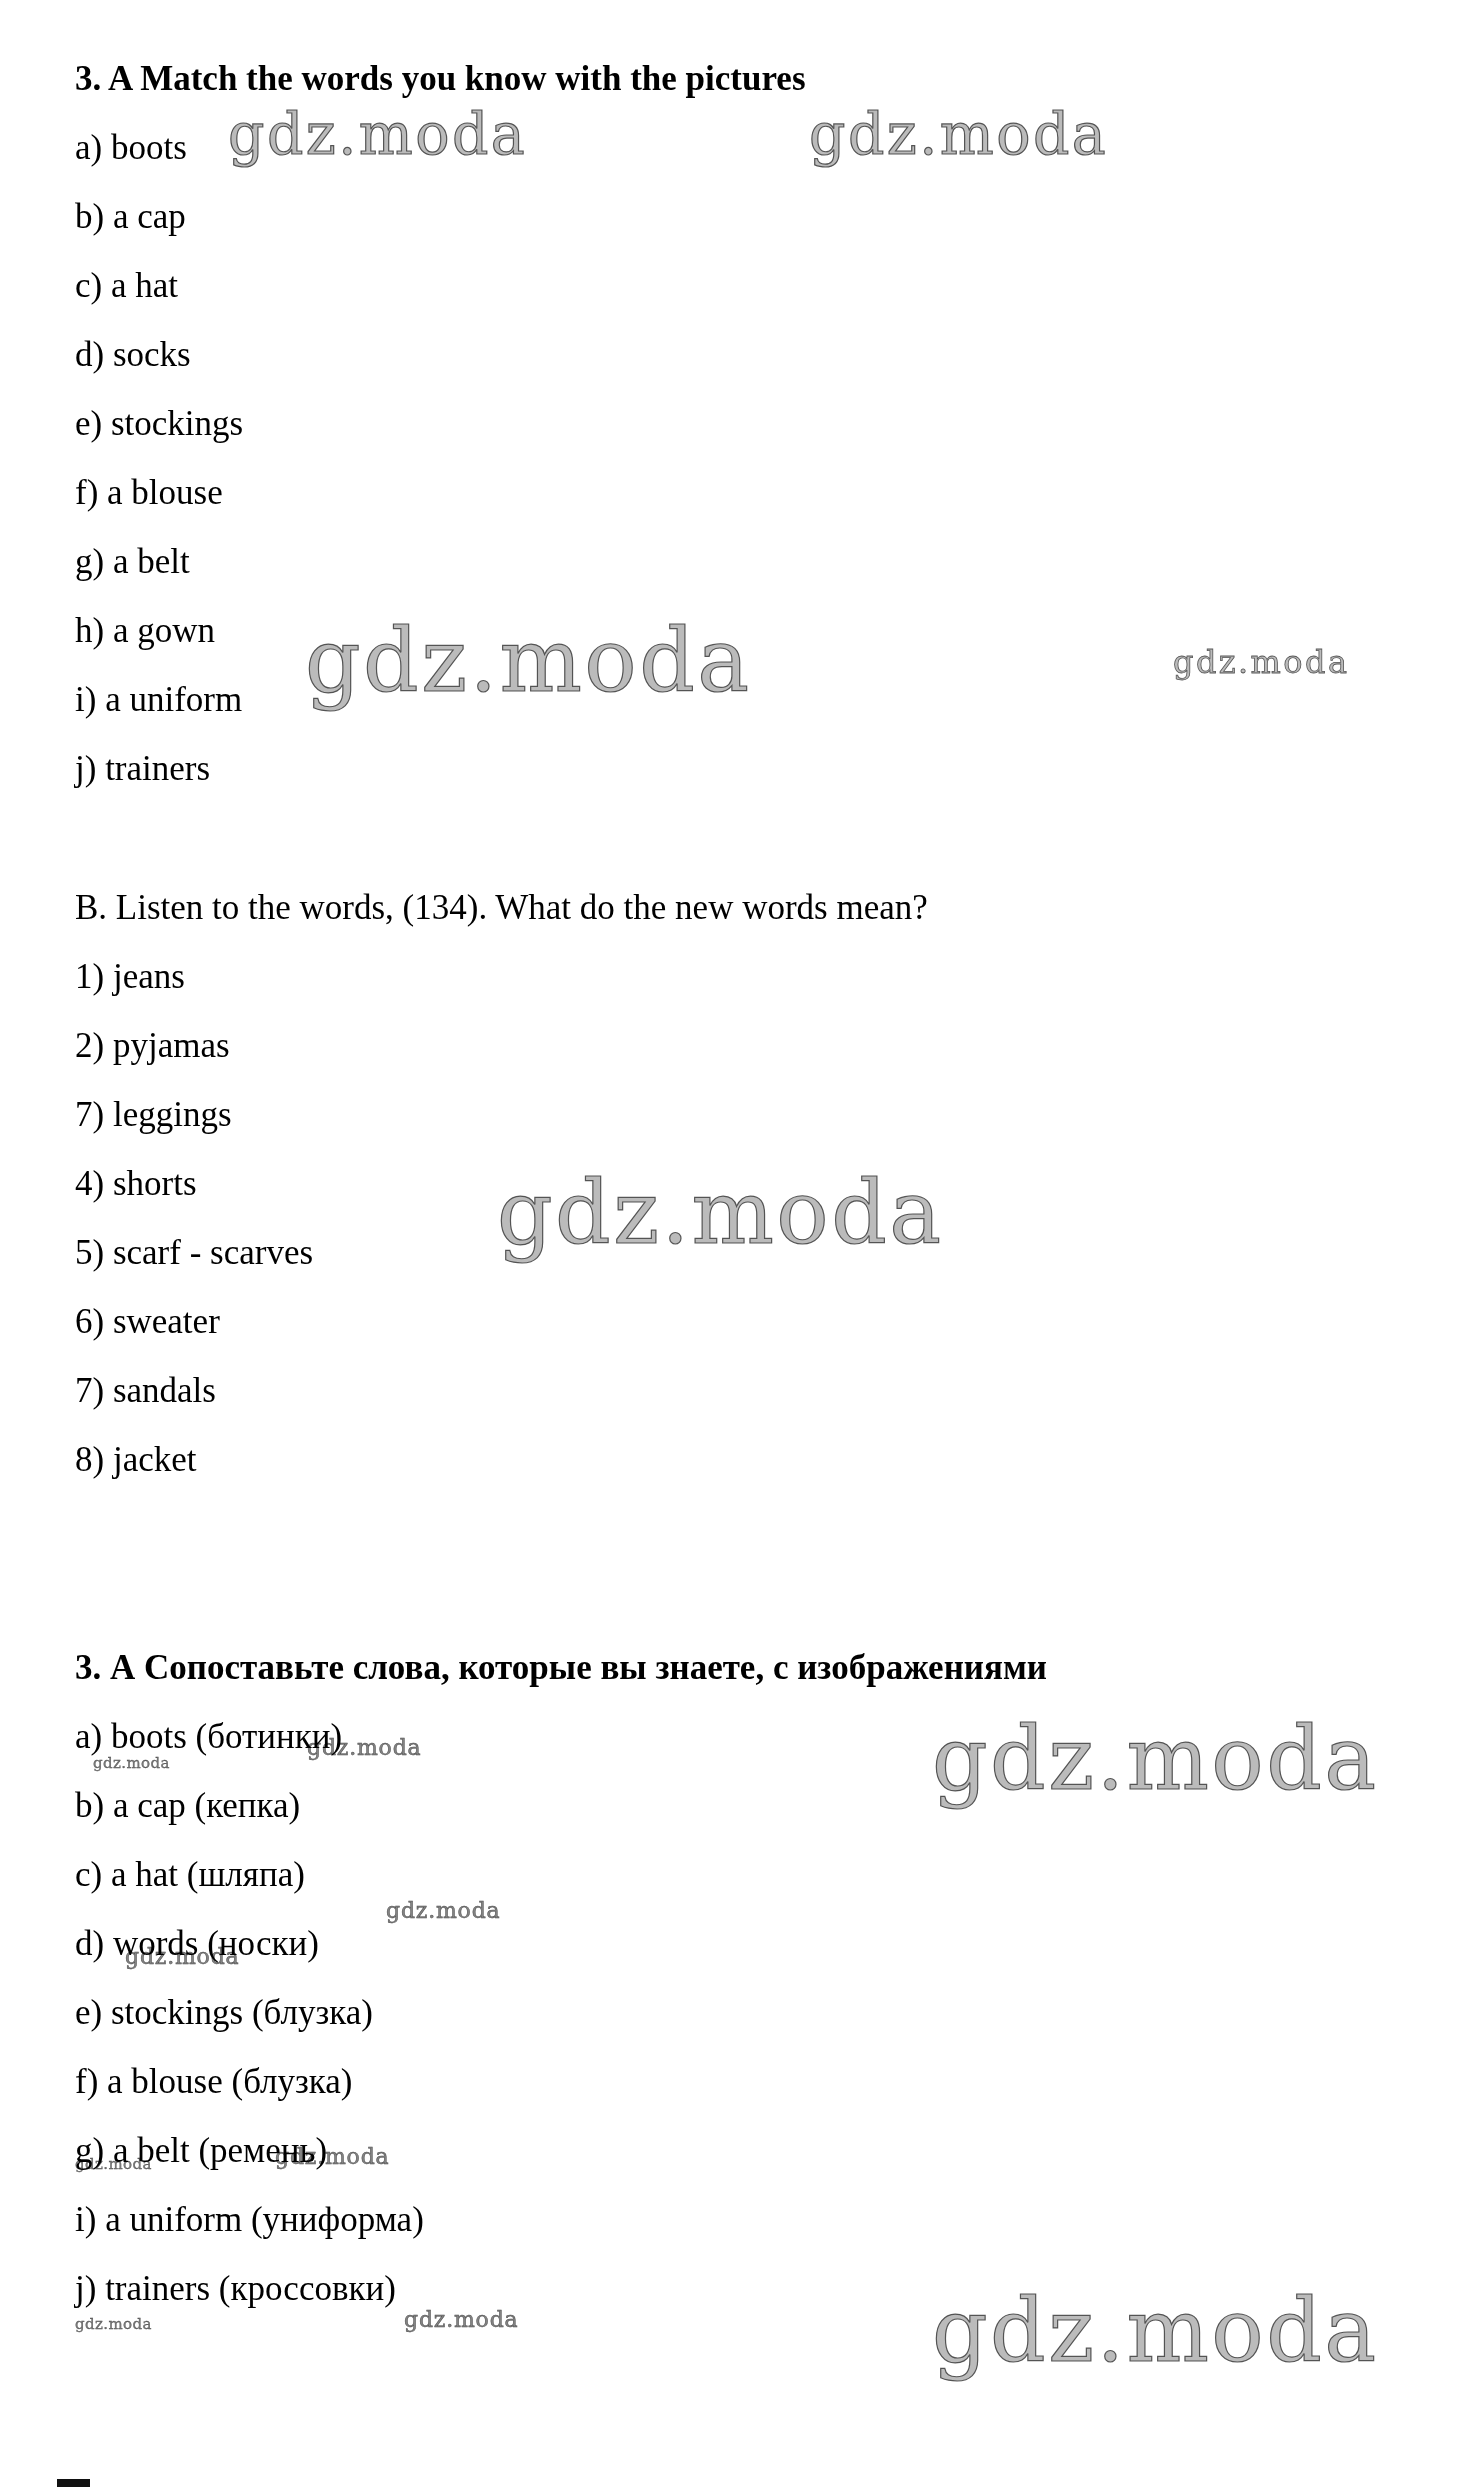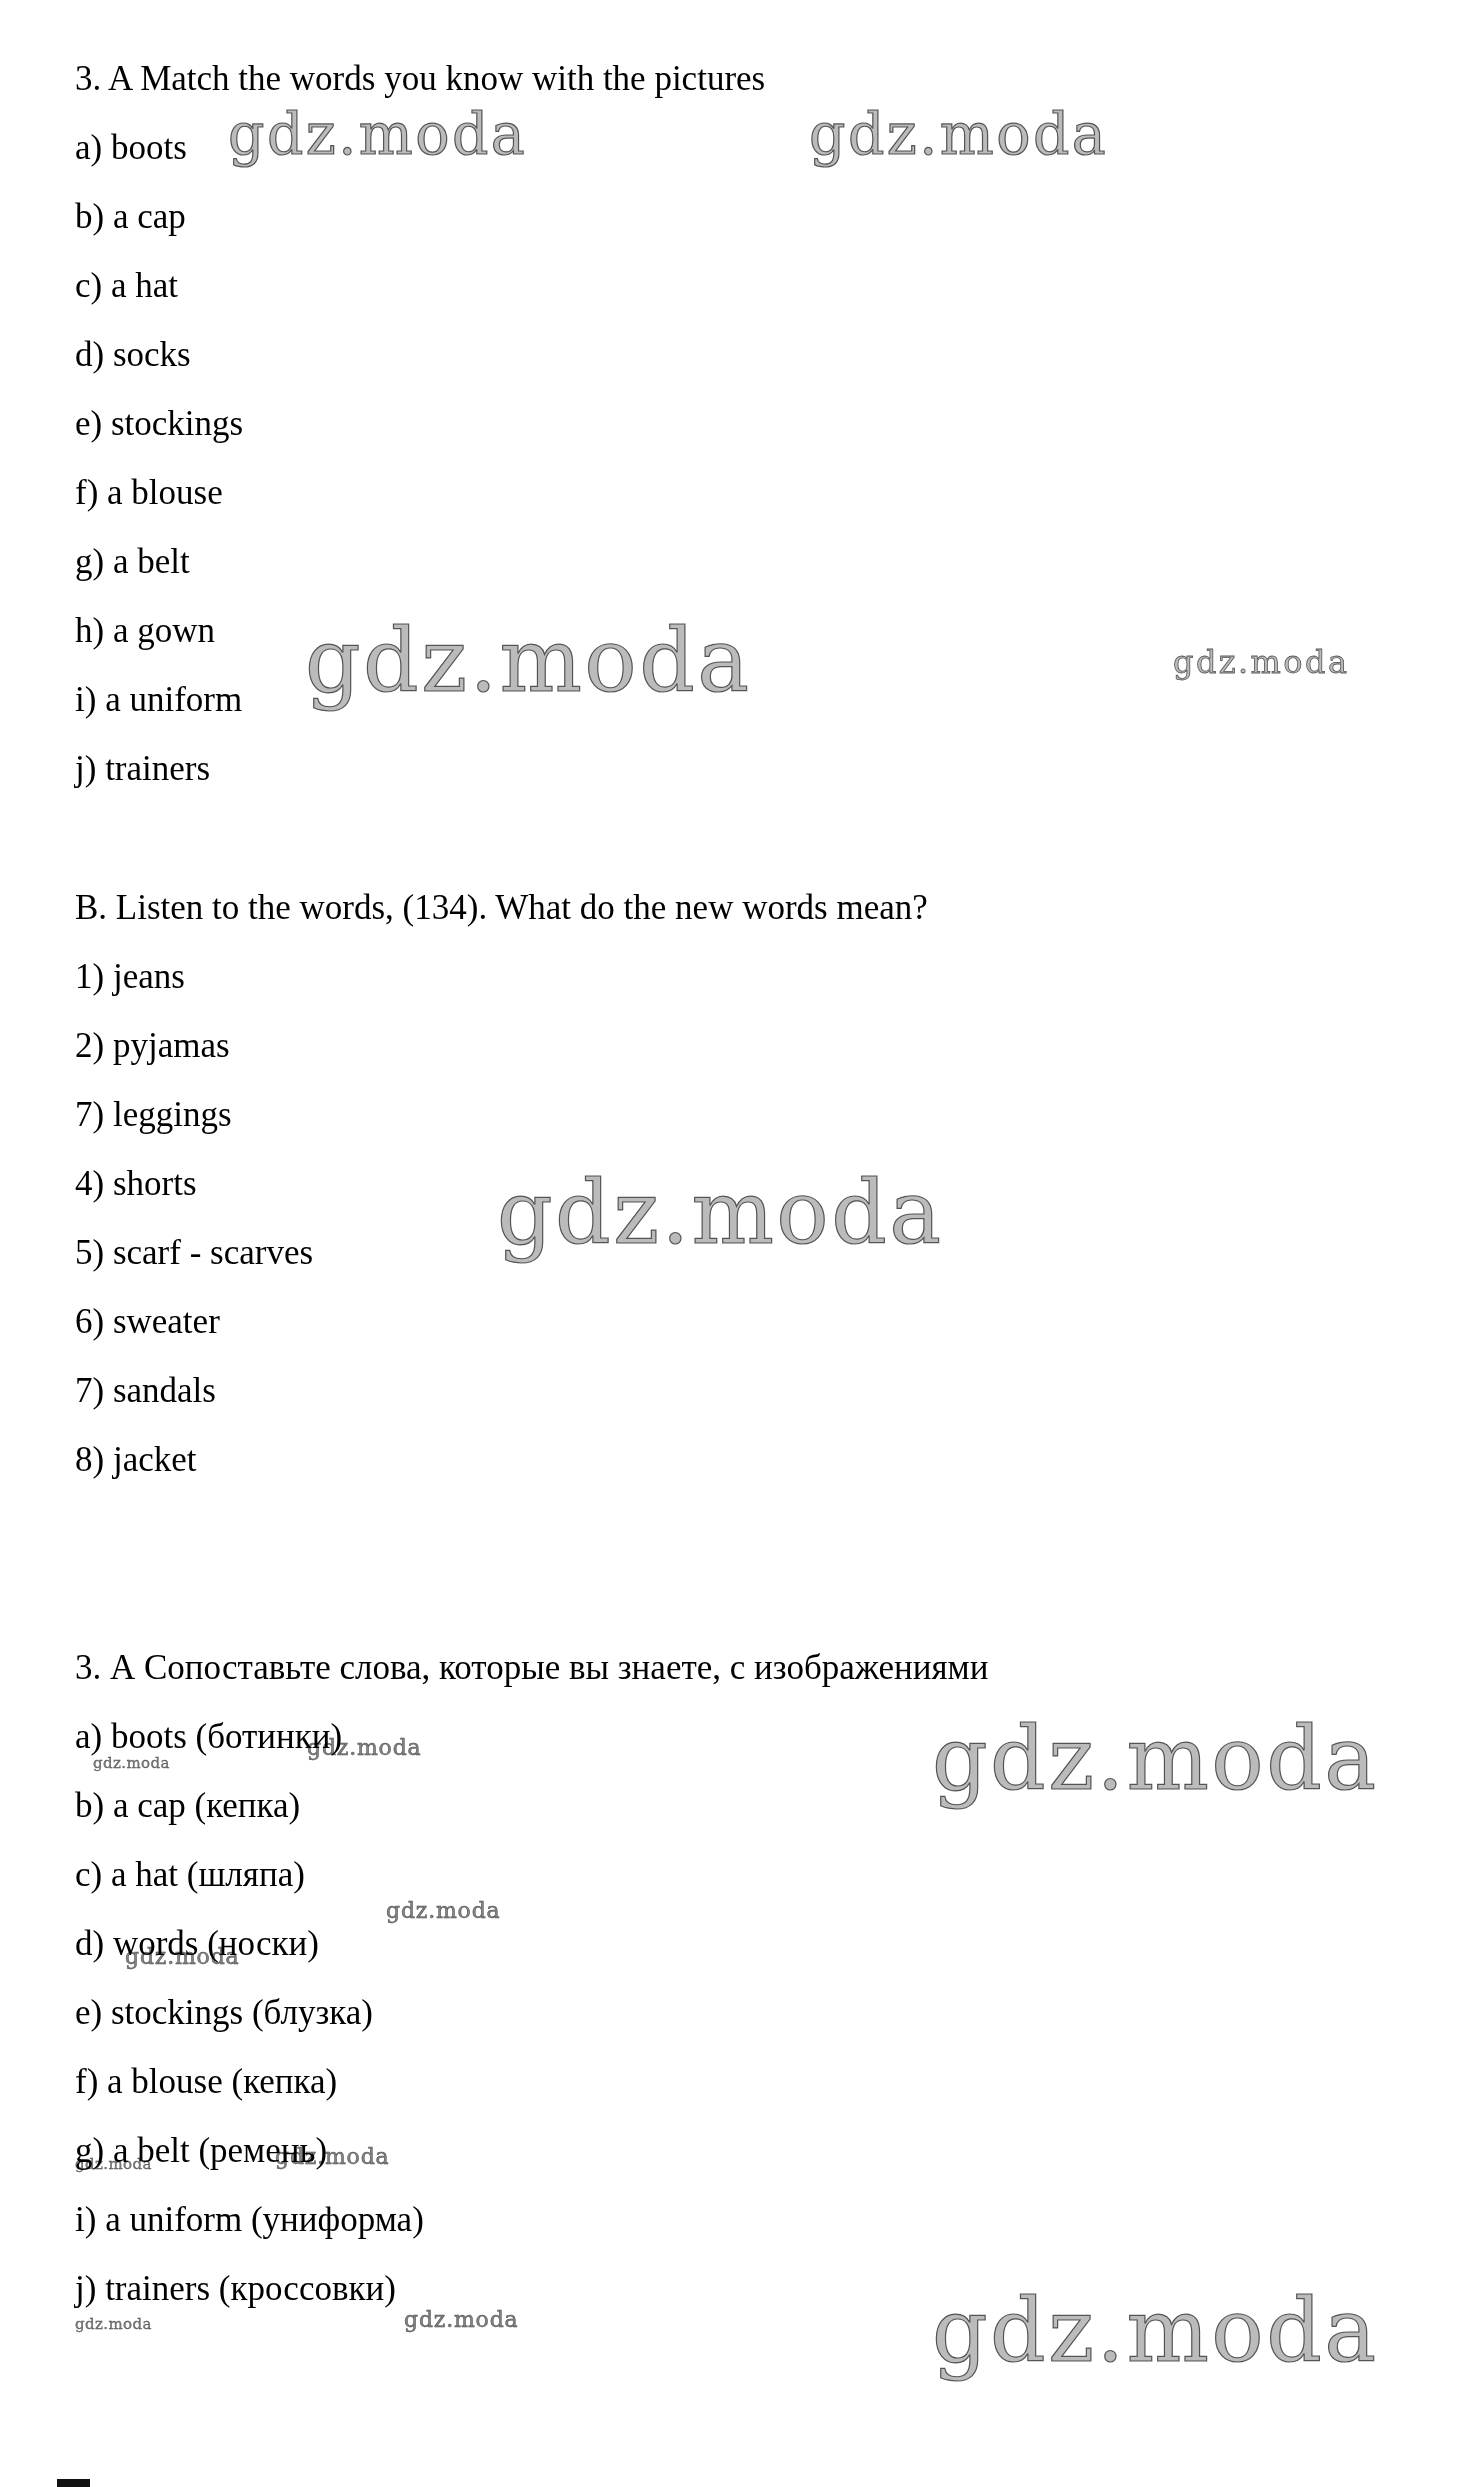--- a/index.html
+++ b/index.html
@@ -20,21 +20,21 @@
     position: relative;
     z-index: 2;
     padding: 44px 0 0 75px;
   }
   .line {
     font-size: 35px;
     line-height: 69px;
     white-space: nowrap;
   }
   .heading {
-    font-weight: normal;
+    font-weight: bold;
   }
   .spacer-sm { height: 70px; }
   .spacer-lg { height: 139px; }
 
   
   .wm {
     position: absolute;
     z-index: 1;
     font-family: "DejaVu Serif", "Liberation Serif", serif;
     font-weight: normal;
@@ -120,21 +120,21 @@
     <div class="line">8) jacket</div>
 
     <div class="spacer-lg"></div>
 
     <div class="line heading">3. А Сопоставьте слова, которые вы знаете, с изображениями</div>
     <div class="line">a) boots (ботинки)</div>
     <div class="line">b) a cap (кепка)</div>
     <div class="line">c) a hat (шляпа)</div>
     <div class="line">d) words (носки)</div>
     <div class="line">e) stockings (блузка)</div>
-    <div class="line">f) a blouse (кепка)</div>
+    <div class="line">f) a blouse (блузка)</div>
     <div class="line">g) a belt (ремень)</div>
     <div class="line">i) a uniform (униформа)</div>
     <div class="line">j) trainers (кроссовки)</div>
 
   </div>
 
   <div class="scan-artifact"></div>
 
 </div>
 

